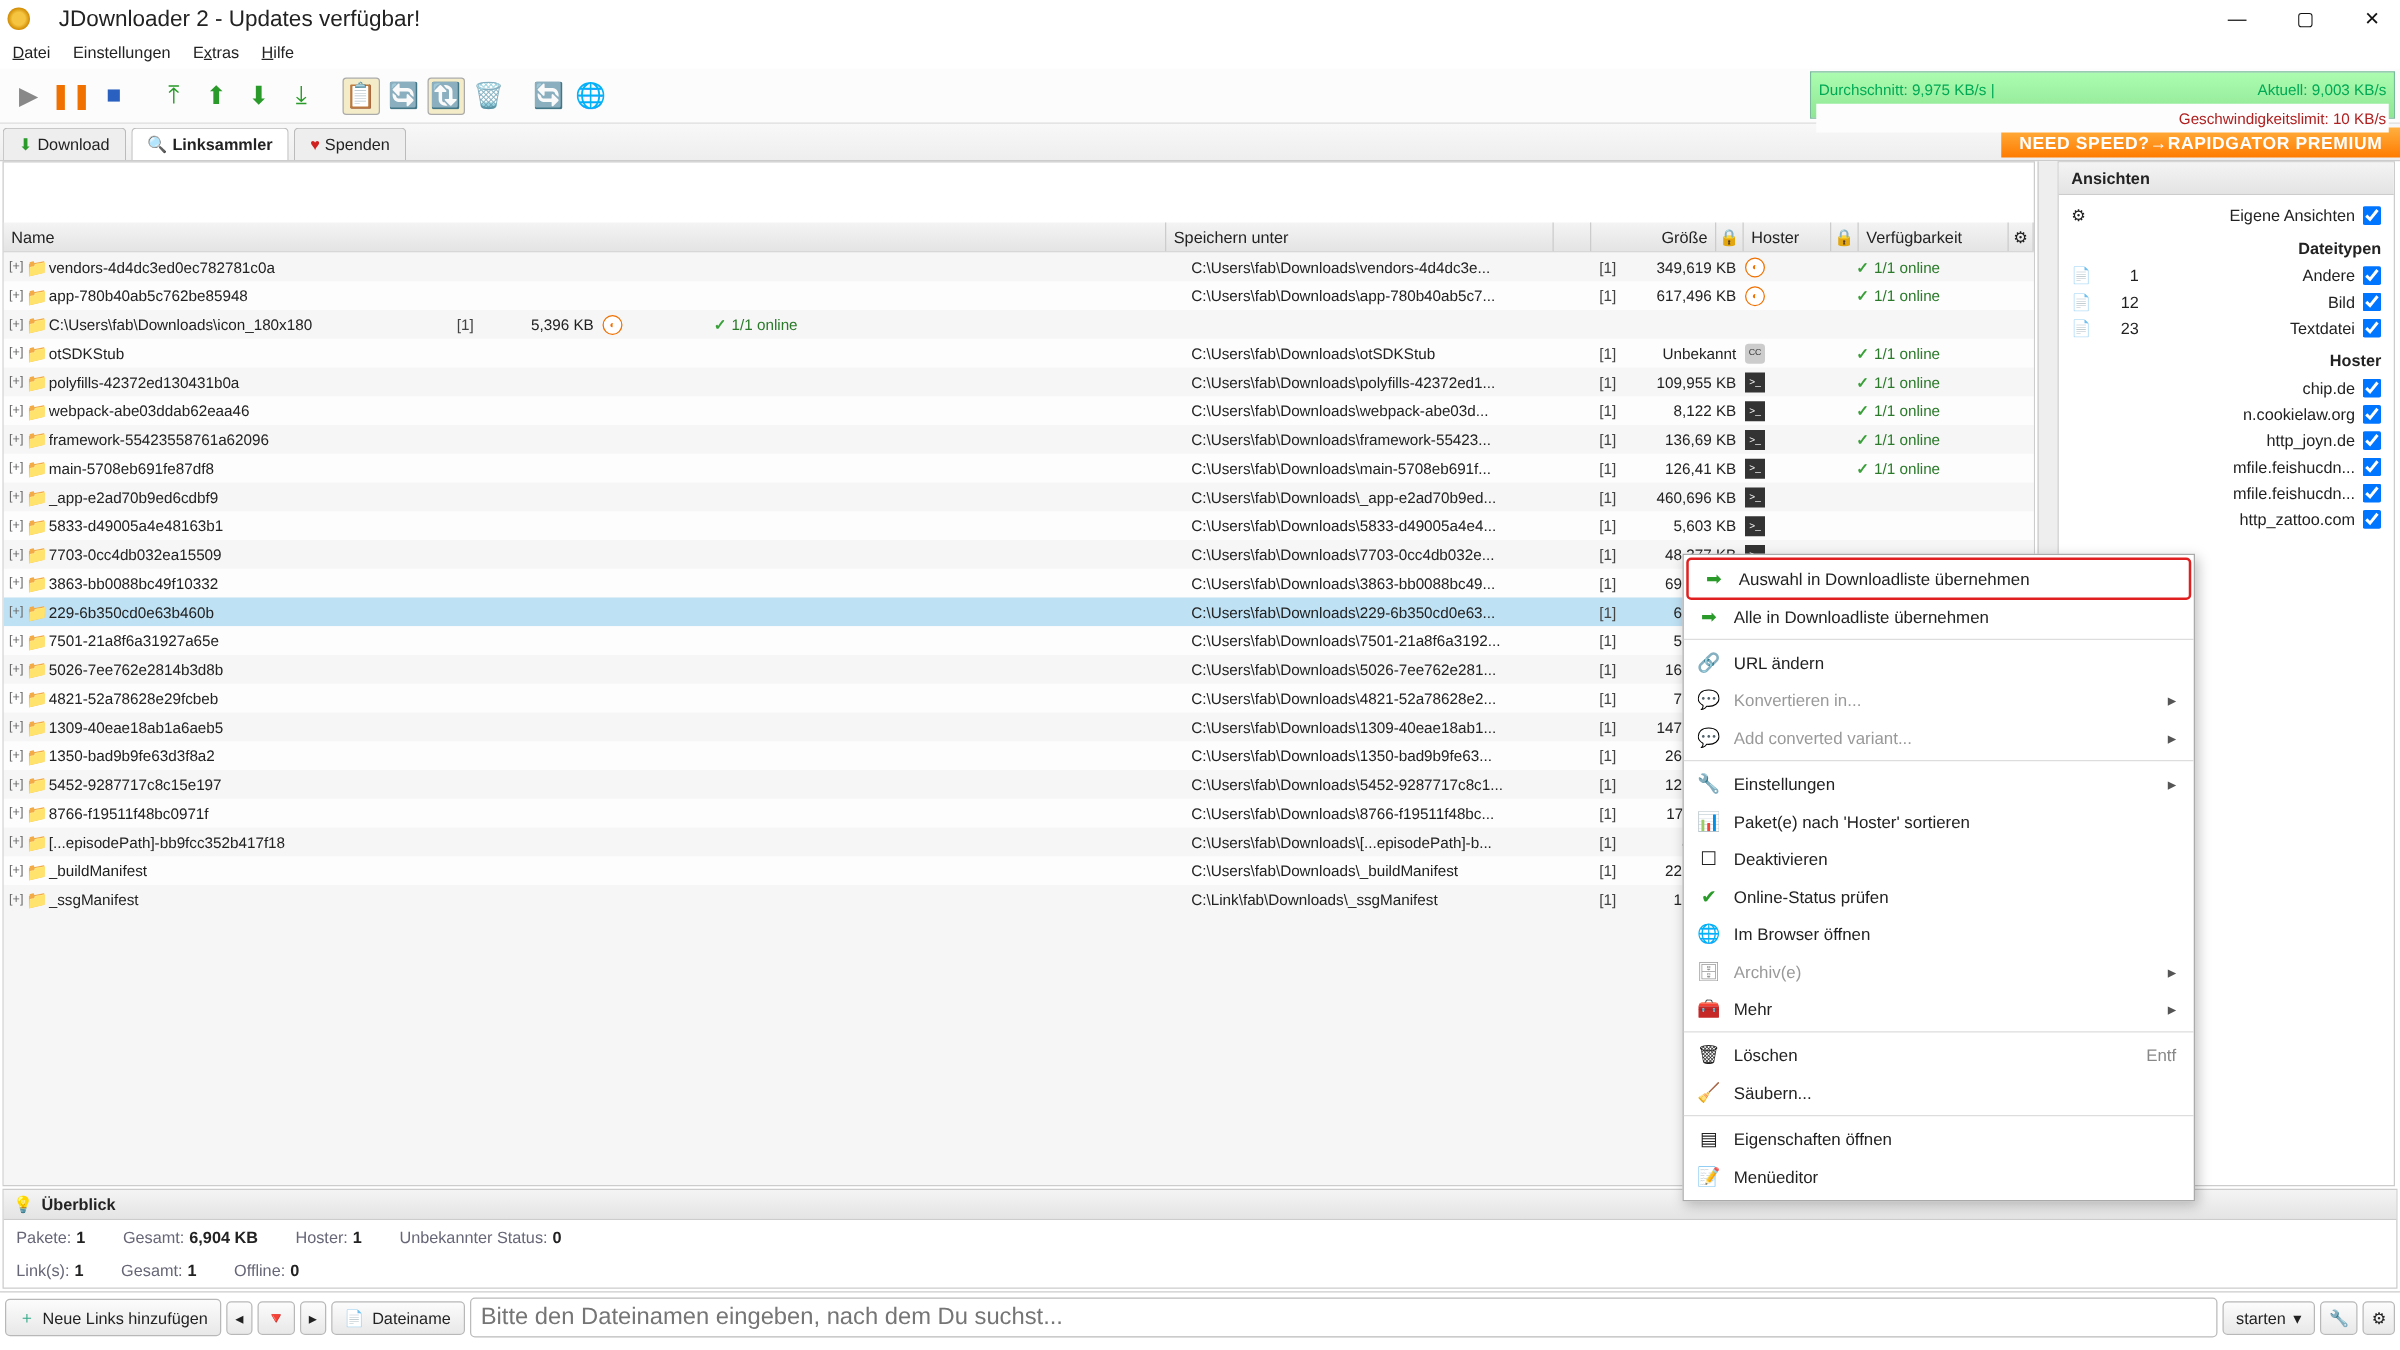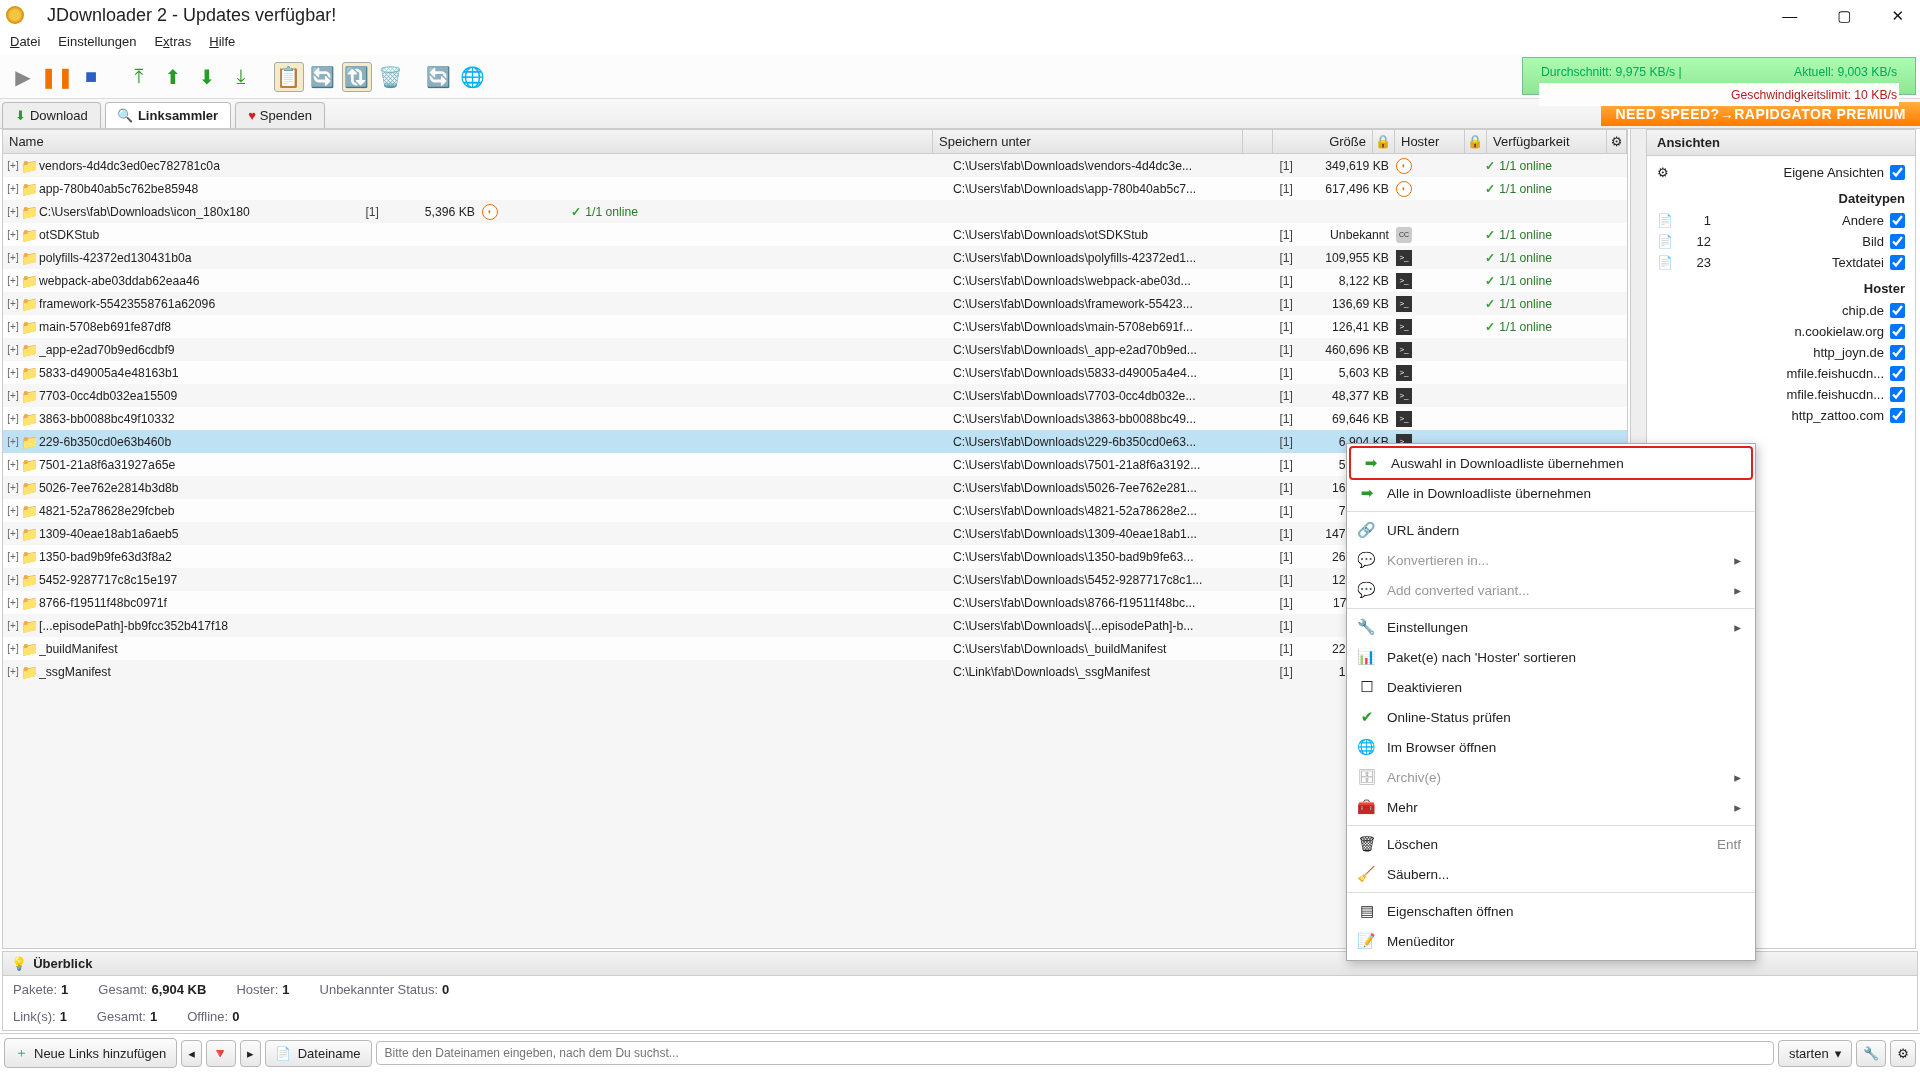--- a/index.html
+++ b/index.html
@@ -7,31 +7,31 @@
 .titlebar { display: flex; align-items: center; height: 30px; padding: 0 6px; background: #fff; }
 .titlebar .logo { width: 18px; height: 18px; border-radius: 50%; background: radial-gradient(circle,#f5c542 40%,#d18a00 70%); margin-right: 6px; }
 .titlebar .title { font-size: 18px; margin-left: 17px; }
 .titlebar .wincontrols { margin-left: auto; display: flex; gap: 40px; padding-right: 10px; }
 .wincontrols span { font-size: 15px; line-height: 1; color: #111; }
 .menubar { display: flex; gap: 18px; padding: 4px 10px 6px; font-size: 13px; }
 .menubar span u { text-decoration: underline; }
 .toolbar { display: flex; align-items: center; height: 44px; padding: 0 8px; background: #fcfcfc; border-bottom: 1px solid #dcdcdc; gap: 4px; position: relative; }
 .toolbar .tb-icon { width: 30px; height: 30px; display: flex; align-items: center; justify-content: center; font-size: 20px; }
 .toolbar .sep { width: 10px; }
-.speedpanel { position: absolute; right: 4px; top: 2px; width: 394px; height: 38px; border: 1px solid #7b9; background: linear-gradient(#acfcb0,#8fe694); font-size: 12px; padding: 2px 16px; color: #0a5; }
+.speedpanel { position: absolute; right: 4px; top: 2px; width: 468px; height: 38px; border: 1px solid #7b9; background: linear-gradient(#acfcb0,#8fe694); font-size: 12px; padding: 2px 4px; color: #0a5; }
 .speedpanel .row { display: flex; justify-content: space-between; }
 .speedpanel .row .r { text-align: right; }
 .speedpanel .limit { color: #b02020; }
 .tabbar { display: flex; align-items: center; background: linear-gradient(#f8f8f8,#eee); border-bottom: 1px solid #ccc; }
 .tab { display: flex; align-items: center; gap: 4px; padding: 5px 12px; border: 1px solid #bbb; border-bottom: none; border-radius: 4px 4px 0 0; margin: 3px 2px 0; background: #eee; font-size: 13px; }
 .tab.active { background: #fff; font-weight: 600; }
 .rapidgator { margin-left: auto; background: linear-gradient(#ffb040,#ff7b00); color: #fff; font-weight: 700; padding: 4px 14px; font-size: 14px; letter-spacing: .5px; }
 .mainrow { display: flex; height: calc(100% - 30px - 26px - 44px - 30px - 130px); }
 .table-area { flex: 1; display: flex; flex-direction: column; border: 1px solid #ccc; margin: 0 2px; }
-.table-head { display: flex; background: linear-gradient(#f4f4f4,#e4e4e4); border-bottom: 1px solid #ccc; }
+.table-head { display: flex; background: linear-gradient(#f4f4f4,#e4e4e4); border-bottom: 1px solid #ccc; margin-top: 48px; }
 .th { padding: 4px 6px; border-right: 1px solid #ccc; font-size: 13px; display: flex; align-items: center; }
 .th-name { flex: 1; }
 .th-path { width: 310px; }
 .th-part { width: 30px; justify-content: center; }
 .th-size { width: 100px; justify-content: flex-end; text-align: right; }
 .th-lock1, .th-lock2 { width: 22px; justify-content: center; }
 .th-hoster { width: 70px; }
 .th-avail { width: 120px; }
 .th-cog { width: 20px; justify-content: center; }
 .tbody { flex: 1; overflow: hidden; background: #f6f6f6; }
@@ -572,21 +572,21 @@
       <span>Neue Links hinzufügen</span>
     </div>
   <div class="btn small">◂</div>
   <div class="btn small">🔻</div>
   <div class="btn small">▸</div>
   <div class="btn">
       <span>📄</span>
       <span>Dateiname</span>
     </div>
   <div class="search">
-      <input style="border: none; outline: none; width: 100%; font-size: 12px; color: rgb(153, 153, 153);" placeholder="Bitte den Dateinamen eingeben, nach dem Du suchst...">
+      <input style="border: none; outline: none; width: 100%; font-size: 19px; color: rgb(153, 153, 153);" placeholder="Bitte den Dateinamen eingeben, nach dem Du suchst...">
     </div>
   <div class="btn">
       <span>starten</span> 
       <span>▾</span>
     </div>
   <div class="btn small">🔧</div>
   <div class="btn small">⚙</div>
 </div>
 
 <div class="premiumbar">

